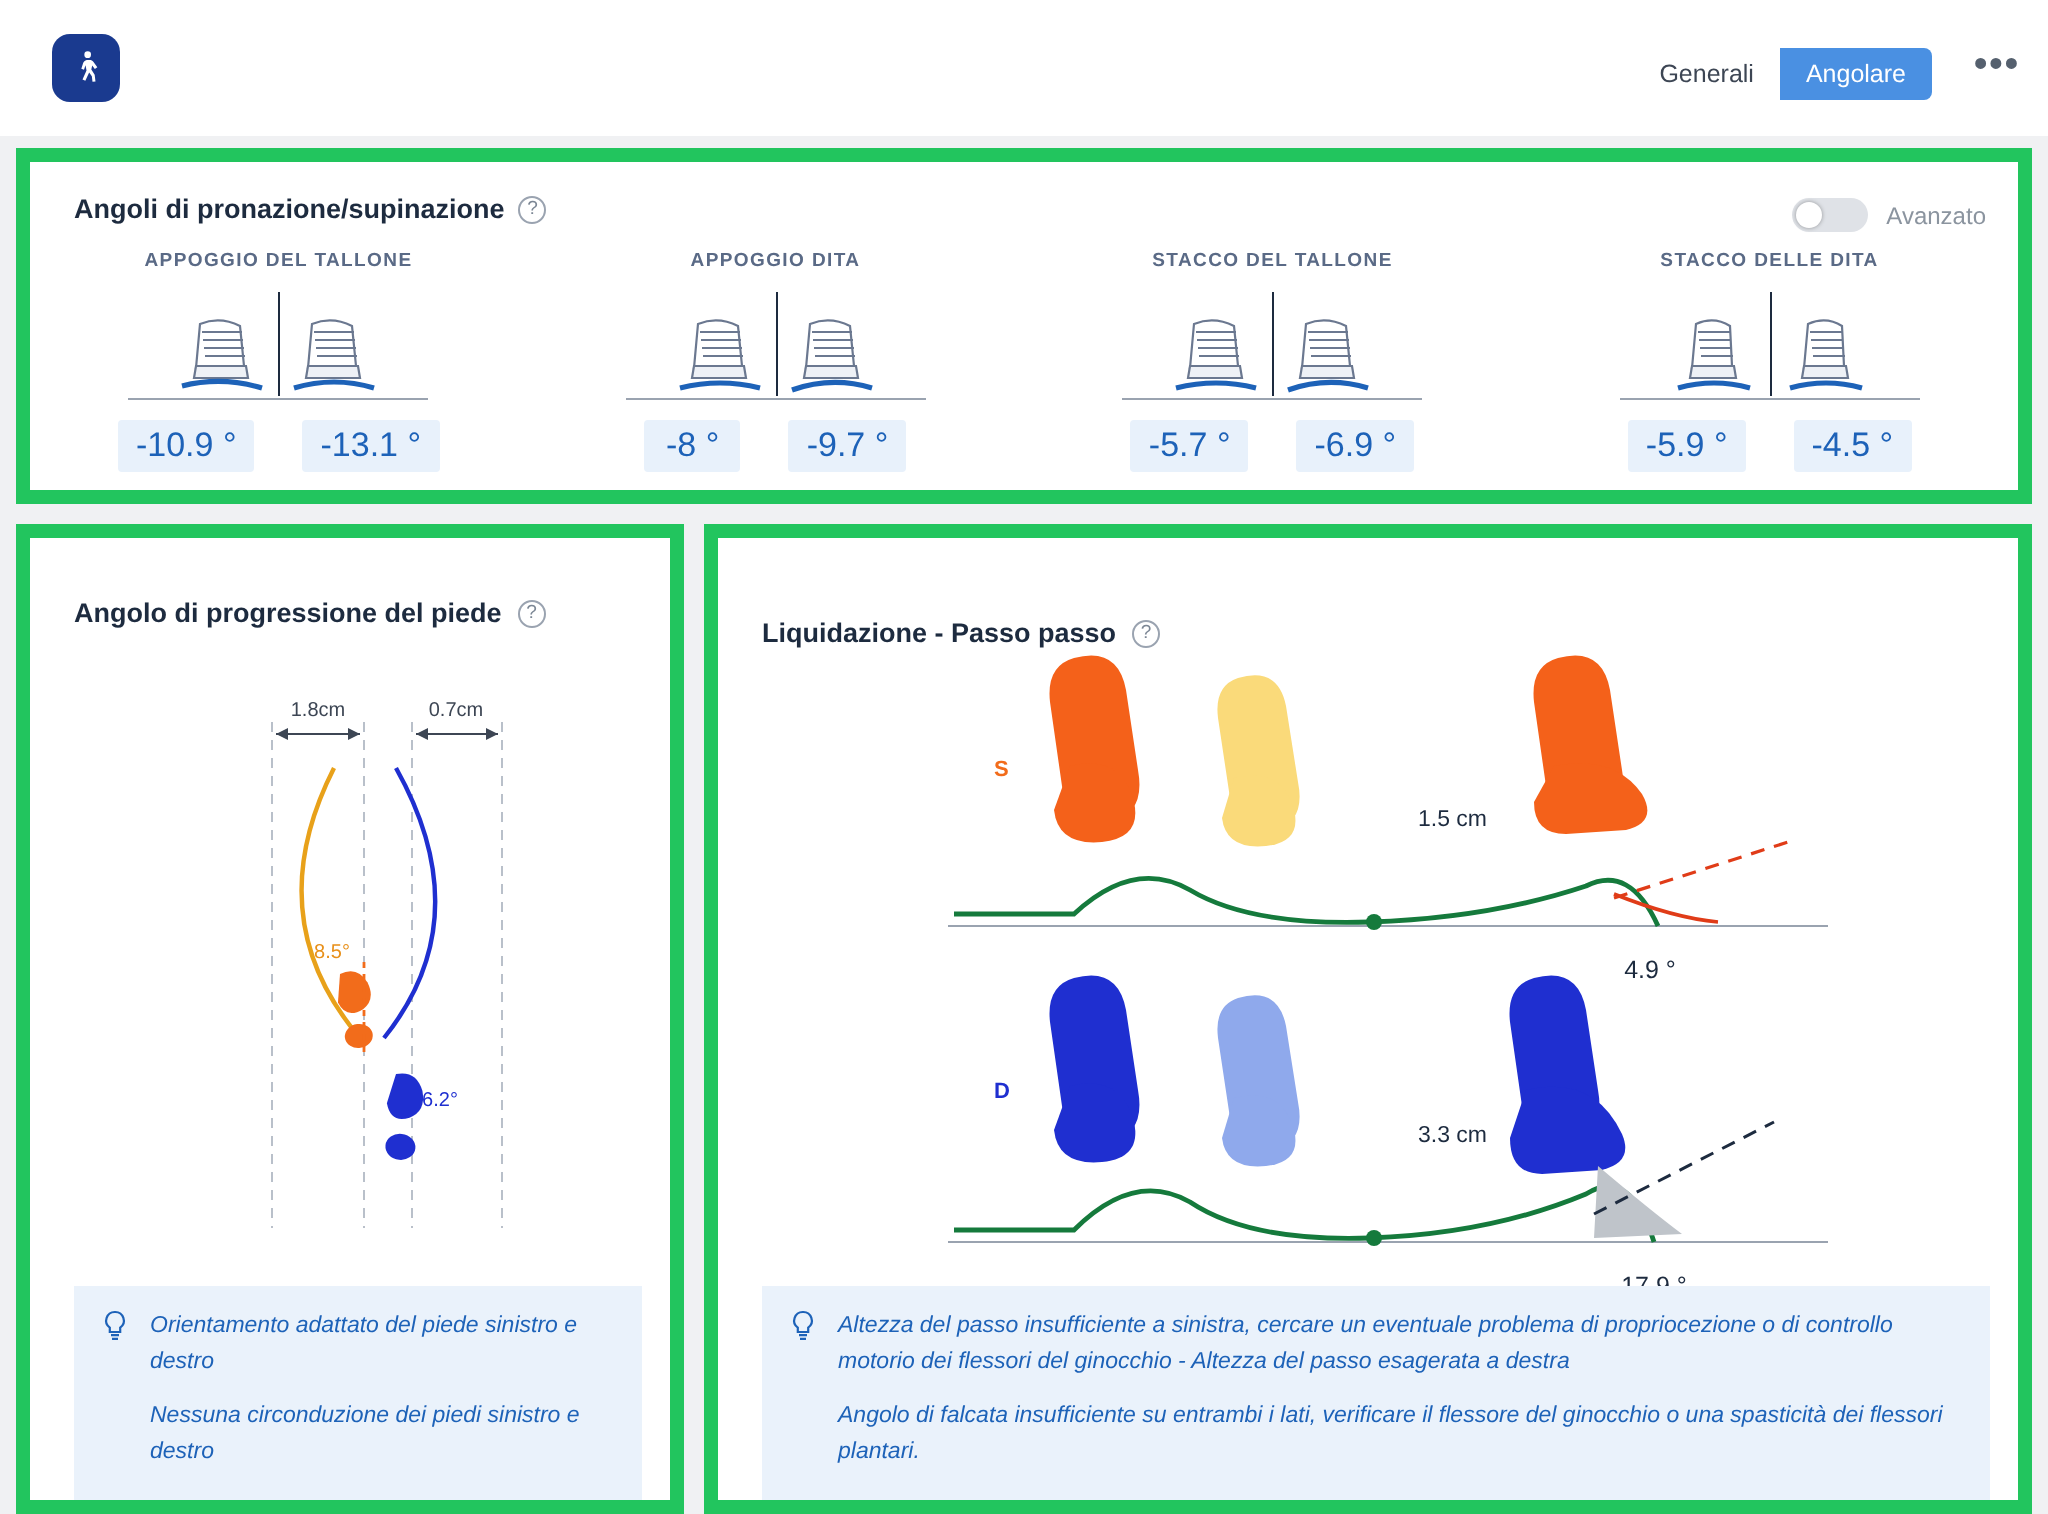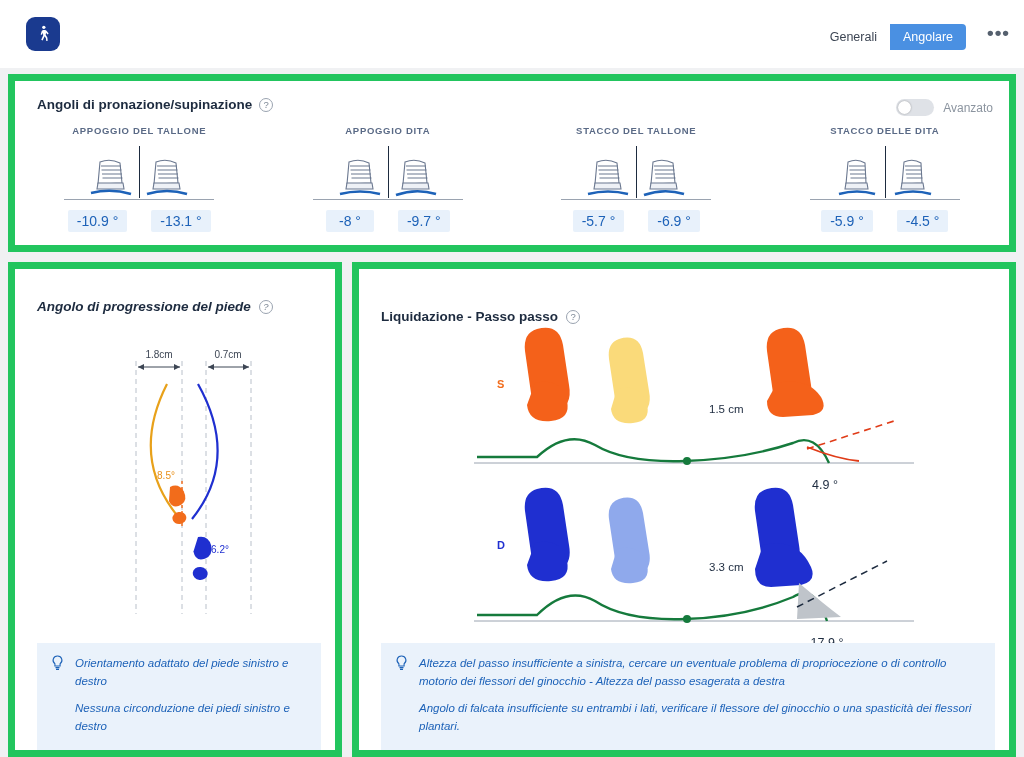--- a/index.html
+++ b/index.html
@@ -85,27 +85,27 @@
   }
   .ground {
     position: absolute; left: 50%; transform: translateX(-50%);
     bottom: 0; width: 150px; height: 1px; background: #9aa3b0;
   }
   .shoe { width: 56px; height: 46px; position: relative; }
   .vals {
     margin-top: 10px; display: flex; justify-content: center; gap: 24px;
   }
   .val-chip {
-    background: #e8f1fb; color: #1d62b8; font-size: 14px;
+    background: #e8f1fb; color: #1d62b8; font-size: 17px;
     padding: 3px 9px; border-radius: 2px; min-width: 48px; text-align: center;
   }
 
   
   #fpa-card { left: 8px; top: 262px; width: 334px; height: 495px; }
-  #fpa-head { position: absolute; left: 22px; top: 30px; display: flex; align-items: center; gap: 8px; font-style: italic; }
+  #fpa-head { position: absolute; left: 22px; top: 30px; display: flex; align-items: center; gap: 8px; }
   #fpa-svg { position: absolute; left: 0; top: 60px; }
   .note {
     position: absolute; left: 22px; right: 14px; bottom: 0;
     background: #eaf2fb; padding: 12px 14px 14px 14px;
   }
   .note-row { display: flex; gap: 10px; font-style: italic; }
   .note-bulb { flex: 0 0 14px; }
   .note-text { font-size: 11.5px; color: #1d62b8; line-height: 1.55; }
   .note-text p { margin: 0 0 10px 0; }
   .note-text p:last-child { margin-bottom: 0; }

